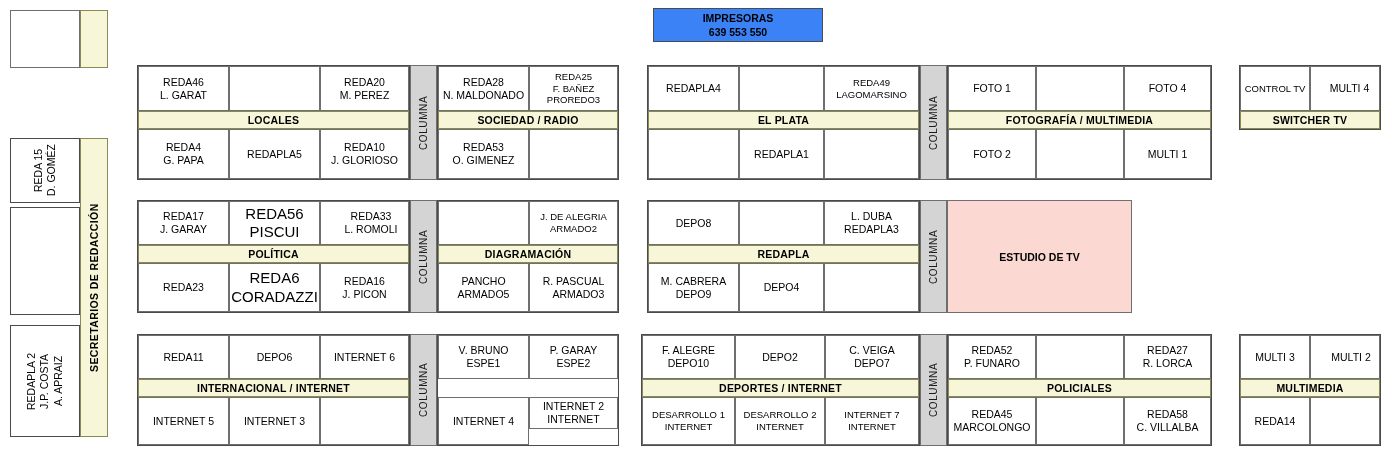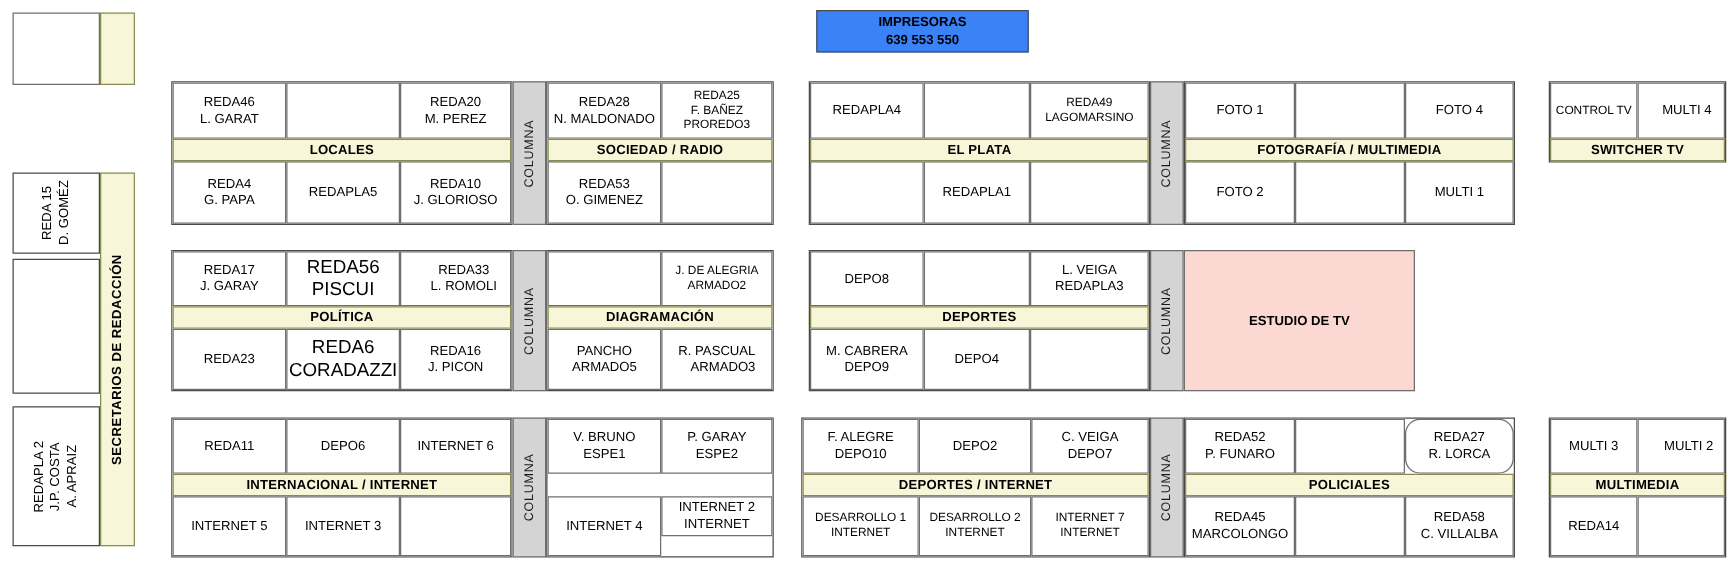--- a/index.html
+++ b/index.html
@@ -225,23 +225,23 @@
 ARMADO2</div>
   <div class="band" style="left:438px;top:245px;width:180px;height:18px;">DIAGRAMACIÓN</div>
   <div class="cell" style="left:438px;top:263px;width:91px;height:49px;">PANCHO
 ARMADO5</div>
   <div class="cell" style="left:529px;top:263px;width:89px;height:49px;text-align:right;">R. PASCUAL
 ARMADO3</div>
 
   <div class="frame" style="left:647px;top:200px;width:273px;height:113px;"></div>
   <div class="cell" style="left:648px;top:201px;width:91px;height:44px;">DEPO8</div>
   <div class="cell" style="left:739px;top:201px;width:85px;height:44px;"></div>
-  <div class="cell" style="left:824px;top:201px;width:95px;height:44px;">L. VEIGA
+  <div class="cell" style="left:824px;top:201px;width:95px;height:44px;">L. DUBA
 REDAPLA3</div>
-  <div class="band" style="left:648px;top:245px;width:271px;height:18px;">DEPORTES</div>
+  <div class="band" style="left:648px;top:245px;width:271px;height:18px;">REDAPLA</div>
   <div class="cell" style="left:648px;top:263px;width:91px;height:49px;">M. CABRERA
 DEPO9</div>
   <div class="cell" style="left:739px;top:263px;width:85px;height:49px;">DEPO4</div>
   <div class="cell" style="left:824px;top:263px;width:95px;height:49px;"></div>
 
   <div class="columna" style="left:920px;top:200px;width:27px;height:113px;">COLUMNA</div>
 
   <div class="studio" style="left:947px;top:200px;width:185px;height:113px;">ESTUDIO DE TV</div>
 
   <div class="frame" style="left:137px;top:334px;width:273px;height:112px;"></div>
@@ -277,21 +277,21 @@
 INTERNET</div>
   <div class="cell small" style="left:825px;top:397px;width:94px;height:48px;">INTERNET 7
 INTERNET</div>
 
   <div class="columna" style="left:920px;top:334px;width:27px;height:112px;">COLUMNA</div>
 
   <div class="frame" style="left:947px;top:334px;width:265px;height:112px;"></div>
   <div class="cell" style="left:948px;top:335px;width:88px;height:44px;">REDA52
 P. FUNARO</div>
   <div class="cell" style="left:1036px;top:335px;width:88px;height:44px;"></div>
-  <div class="cell" style="left:1124px;top:335px;width:87px;height:44px;border-radius:12px;">REDA27
+  <div class="cell" style="left:1124px;top:335px;width:87px;height:44px;">REDA27
 R. LORCA</div>
   <div class="band" style="left:948px;top:379px;width:263px;height:18px;">POLICIALES</div>
   <div class="cell" style="left:948px;top:397px;width:88px;height:48px;">REDA45
 MARCOLONGO</div>
   <div class="cell" style="left:1036px;top:397px;width:88px;height:48px;"></div>
   <div class="cell" style="left:1124px;top:397px;width:87px;height:48px;">REDA58
 C. VILLALBA</div>
 
   <div class="frame" style="left:1239px;top:334px;width:142px;height:112px;"></div>
   <div class="cell" style="left:1240px;top:335px;width:70px;height:44px;">MULTI 3</div>

